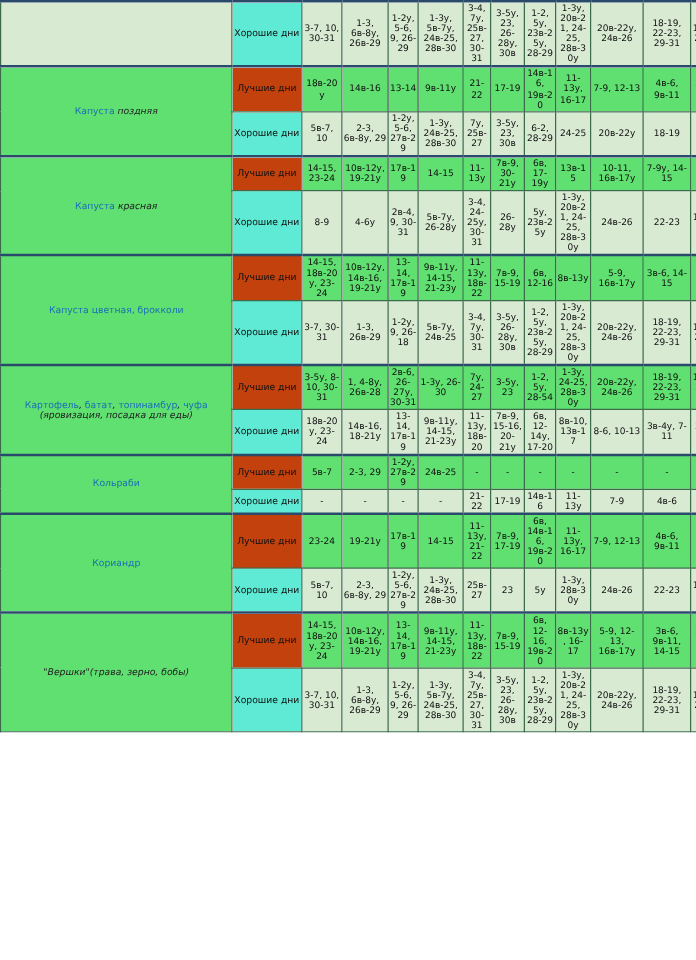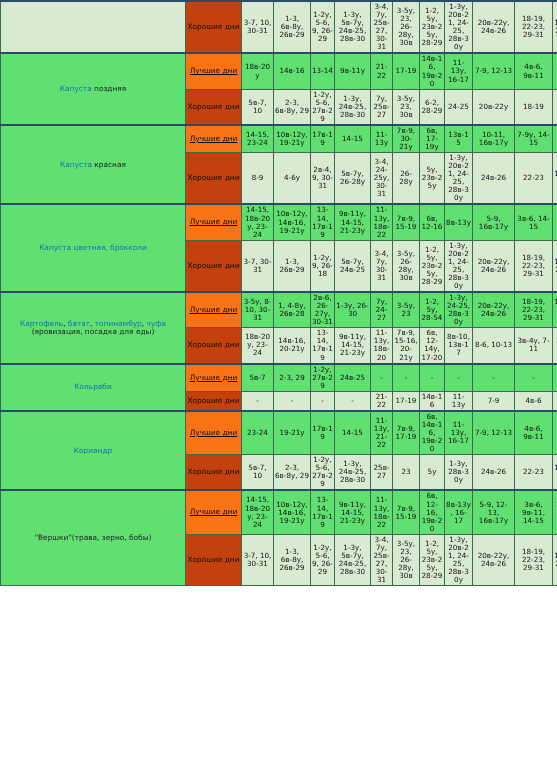--- a/index.html
+++ b/index.html
@@ -35,33 +35,33 @@
     border-bottom:1px solid #2a4a6a;
     text-align:center;
     vertical-align:middle;
     font-size:7.4px;
     color:#222;
     padding:2px 4px;
   }
   td.culture .link{
     color:#1a6fb5;
   }
-  td.culture .plain{color:#222;}
+  td.culture .plain{color:#222;font-style:italic;}
   
   td.lbl{
     text-align:left;
     padding-left:3px;
     padding-right:2px;
     white-space:nowrap;
     font-size:7.4px;
   }
   tr.best td{background:#5fe070;}
   tr.good td{background:#d9ead3;}
-  tr.best td.lbl{background:#f97316;text-decoration:underline;}
-  tr.good td.lbl{background:#c2410c;}
+  tr.best td.lbl{background:#c2410c;}
+  tr.good td.lbl{background:#5eead4;}
   
   tr.blockstart > td{border-top:2px solid #2a4a6a;}
 </style>
 </head>
 <body>
 
 <div id="cal-wrap">
   <table class="cal">
     <colgroup>
       <col style="width:185px">
@@ -193,21 +193,21 @@
           <td class="cell">3-5у, 23</td>
           <td class="cell">1-2, 5у, 28-54</td>
           <td class="cell">1-3у, 24-25, 28в-30у</td>
           <td class="cell">20в-22у, 24в-26</td>
           <td class="cell">18-19, 22-23, 29-31</td>
           <td class="cell">18в-20у, 25в-27, 30в</td>
         </tr>
         <tr class="good">
           <td class="lbl">Хорошие дни</td>
           <td class="cell">18в-20у, 23-24</td>
-          <td class="cell">14в-16, 20-21у</td>
+          <td class="cell">14в-16, 18-21у</td>
           <td class="cell">13-14, 17в-19</td>
           <td class="cell">9в-11у, 14-15, 21-23у</td>
           <td class="cell">11-13у, 18в-20</td>
           <td class="cell">7в-9, 15-16, 20-21у</td>
           <td class="cell">6в, 12-14у, 17-20</td>
           <td class="cell">8в-10, 13в-17</td>
           <td class="cell">8-6, 10-13</td>
           <td class="cell">3в-4у, 7-11</td>
           <td class="cell">3-7, 14-15у</td>
         </tr>

